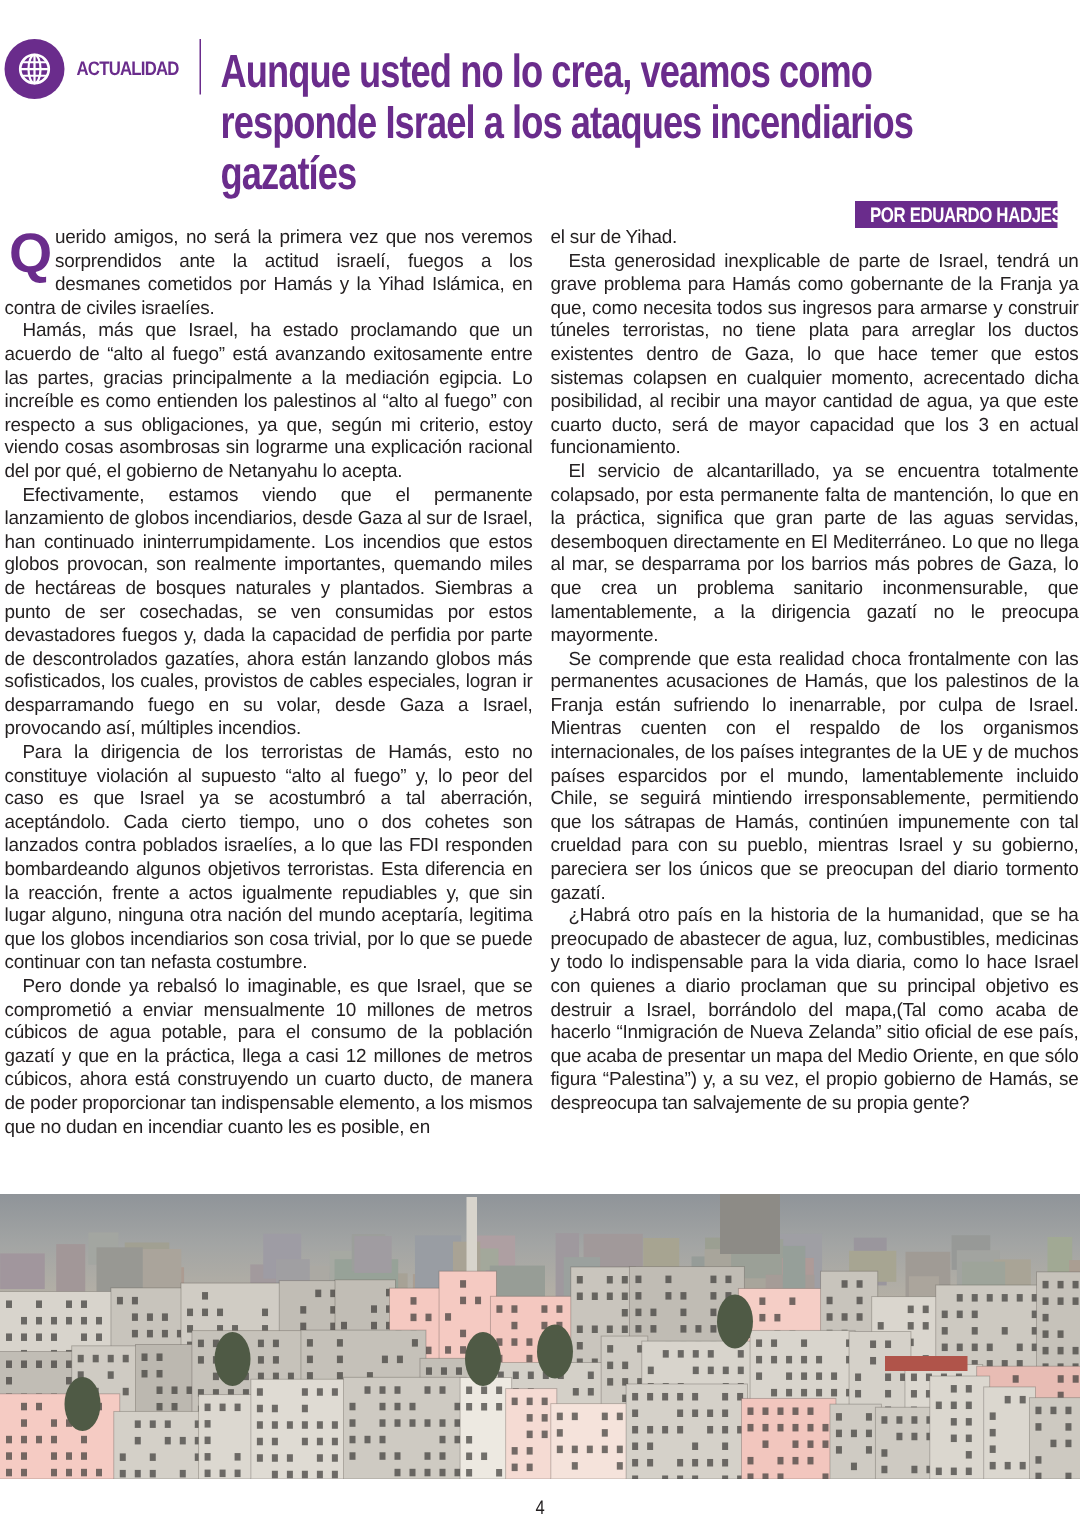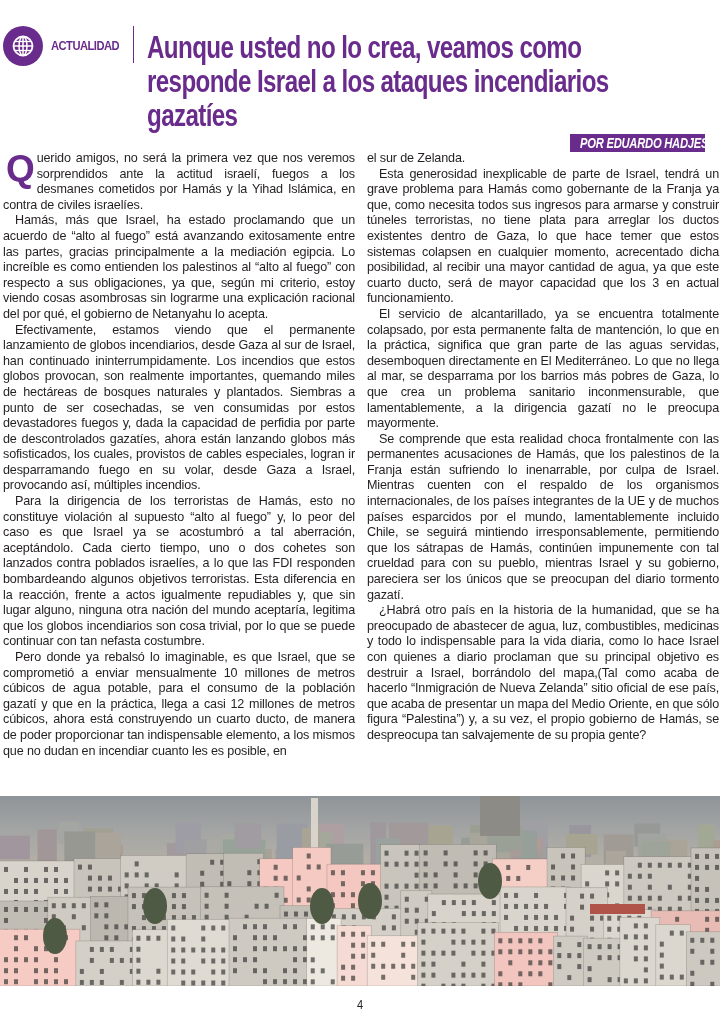--- a/index.html
+++ b/index.html
@@ -17,21 +17,21 @@
       position: absolute; left: 51px; top: 22px; font-size: 13px; font-weight: bold; color: #6a2c8c;
       letter-spacing: -0.6px; transform: scaleX(0.86); transform-origin: left center;
     }
     .section-divider { position: absolute; left: 133px; top: 10px; width: 1px; height: 37px; background: #6a2c8c; }
     .title {
       position: absolute; left: 147px; top: 15px; width: 640px;
       font-size: 31px; line-height: 34px; font-weight: bold; color: #6a2c8c; letter-spacing: -0.8px;
       transform: scaleX(0.78); transform-origin: left top; margin: 0;
     }
     .byline {
-      position: absolute; left: 570px; top: 118px; width: 135px; height: 18px; background: #6a2c8c; font-style: italic;
+      position: absolute; left: 570px; top: 118px; width: 135px; height: 18px; background: #6a2c8c;
     }
     .byline span {
       position: absolute; left: 10px; top: 1px; color: #fff; font-size: 14px; font-weight: bold; white-space: nowrap;
       transform: scaleX(0.8); transform-origin: left top; letter-spacing: -0.3px;
     }
     .col {
       position: absolute; top: 151px; width: 352px;
       font-size: 12.6px; line-height: 15.6px; text-align: justify; color: #231f20;
       letter-spacing: -0.15px;
     }
@@ -77,21 +77,21 @@
 
 <div class="col col-left">
   <p class="noindent"><span class="dropcap">Q</span><span>uerido amigos, no será la primera vez que nos veremos sorprendidos ante la actitud israelí, fuegos a los desmanes cometidos por Hamás y la Yihad Islámica, en contra de civiles israelíes.</span></p>
   <p>Hamás, más que Israel, ha estado proclamando que un acuerdo de “alto al fuego” está avanzando exitosamente entre las partes, gracias principalmente a la mediación egipcia. Lo increíble es como entienden los palestinos al “alto al fuego” con respecto a sus obligaciones, ya que, según mi criterio, estoy viendo cosas asombrosas sin lograrme una explicación racional del por qué, el gobierno de Netanyahu lo acepta.</p>
   <p>Efectivamente, estamos viendo que el permanente lanzamiento de globos incendiarios, desde Gaza al sur de Israel, han continuado ininterrumpidamente. Los incendios que estos globos provocan, son realmente importantes, quemando miles de hectáreas de bosques naturales y plantados. Siembras a punto de ser cosechadas, se ven consumidas por estos devastadores fuegos y, dada la capacidad de perfidia por parte de descontrolados gazatíes, ahora están lanzando globos más sofisticados, los cuales, provistos de cables especiales, logran ir desparramando fuego en su volar, desde Gaza a Israel, provocando así, múltiples incendios.</p>
   <p>Para la dirigencia de los terroristas de Hamás, esto no constituye violación al supuesto “alto al fuego” y, lo peor del caso es que Israel ya se acostumbró a tal aberración, aceptándolo. Cada cierto tiempo, uno o dos cohetes son lanzados contra poblados israelíes, a lo que las FDI responden bombardeando algunos objetivos terroristas. Esta diferencia en la reacción, frente a actos igualmente repudiables y, que sin lugar alguno, ninguna otra nación del mundo aceptaría, legitima que los globos incendiarios son cosa trivial, por lo que se puede continuar con tan nefasta costumbre.</p>
   <p>Pero donde ya rebalsó lo imaginable, es que Israel, que se comprometió a enviar mensualmente 10 millones de metros cúbicos de agua potable, para el consumo de la población gazatí y que en la práctica, llega a casi 12 millones de metros cúbicos, ahora está construyendo un cuarto ducto, de manera de poder proporcionar tan indispensable elemento, a los mismos que no dudan en incendiar cuanto les es posible, en</p>
 </div>
 
 <div class="col col-right">
-  <p class="noindent">el sur de Zelanda.</p>
+  <p class="noindent">el sur de Yihad.</p>
   <p>Esta generosidad inexplicable de parte de Israel, tendrá un grave problema para Hamás como gobernante de la Franja ya que, como necesita todos sus ingresos para armarse y construir túneles terroristas, no tiene plata para arreglar los ductos existentes dentro de Gaza, lo que hace temer que estos sistemas colapsen en cualquier momento, acrecentado dicha posibilidad, al recibir una mayor cantidad de agua, ya que este cuarto ducto, será  de mayor capacidad que los 3 en actual funcionamiento.</p>
   <p>El servicio de alcantarillado, ya se encuentra totalmente colapsado, por esta permanente falta de mantención, lo que en la práctica, significa que gran parte de las aguas servidas, desemboquen directamente en El Mediterráneo. Lo que no llega al mar, se desparrama por los barrios más pobres de Gaza, lo que crea un problema sanitario inconmensurable, que lamentablemente, a la dirigencia gazatí no le preocupa mayormente.</p>
   <p>Se comprende que esta realidad choca frontalmente con las permanentes acusaciones de Hamás, que los palestinos de la Franja están sufriendo lo inenarrable, por culpa de Israel. Mientras cuenten con el respaldo de los organismos internacionales, de los países integrantes de la UE y de muchos países esparcidos por el mundo, lamentablemente incluido Chile, se seguirá mintiendo irresponsablemente, permitiendo que los sátrapas de Hamás, continúen impunemente con tal crueldad para con su pueblo, mientras Israel y su gobierno, pareciera ser los únicos que se preocupan del diario tormento gazatí.</p>
   <p>¿Habrá otro país en la historia de la humanidad, que se ha preocupado de abastecer de agua, luz, combustibles, medicinas y todo lo indispensable para la vida diaria, como lo hace Israel  con quienes a diario proclaman que su principal objetivo es destruir a Israel, borrándolo del mapa,(Tal como acaba de hacerlo “Inmigración de Nueva Zelanda” sitio oficial de ese país, que acaba de presentar un mapa del Medio Oriente, en que sólo figura “Palestina”) y, a su vez, el propio gobierno de Hamás, se despreocupa tan salvajemente de su propia gente?</p>
 </div>
 
 <div class="photo">
   <svg id="city" width="720" height="190" viewBox="0 0 720 190">
       <rect x="83.14197530864197" y="32.319315843621396" width="29.712448559670783" height="42.431584362139915" fill="rgb(161,160,146)"></rect>
       <rect x="295.7932098765432" y="33.533179012345684" width="41.36612654320987" height="43.57681755829904" fill="rgb(169,163,146)"></rect>

